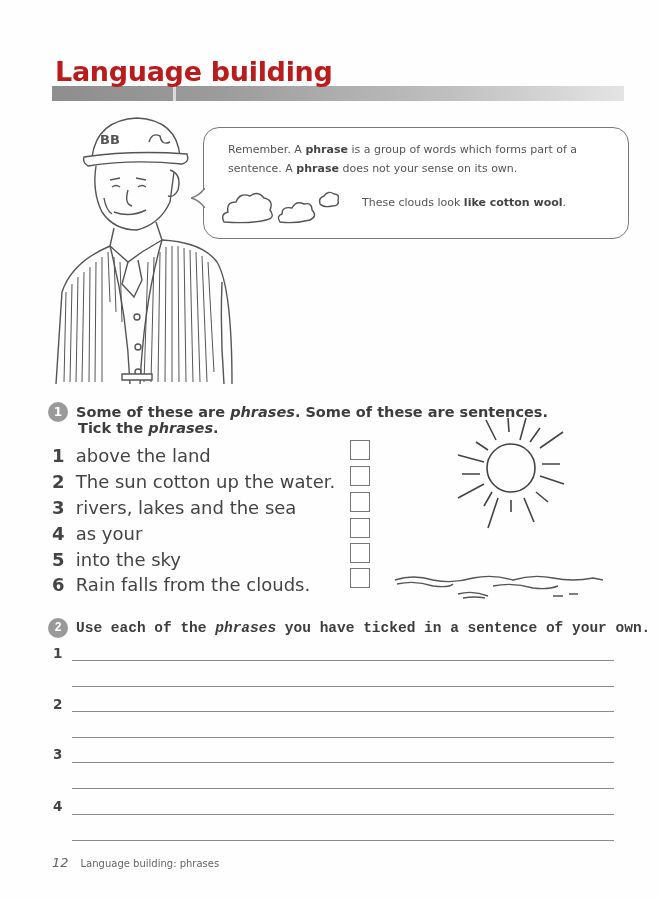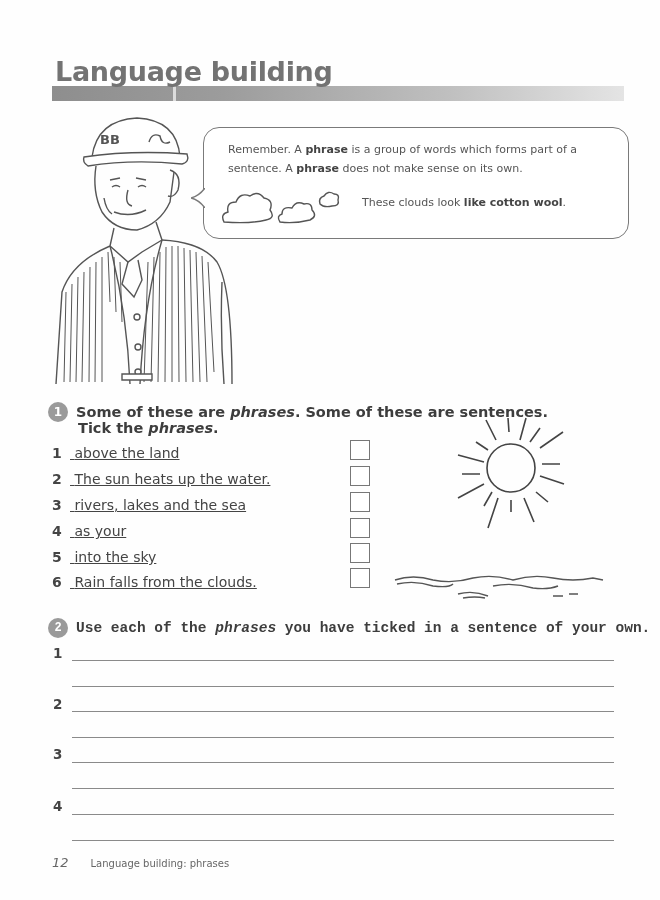--- a/index.html
+++ b/index.html
@@ -1,21 +1,21 @@
 <!DOCTYPE html>
 <html><head>
 <meta charset="utf-8">
 <style>
   html, body { margin:0; padding:0; }
   body { width:660px; height:900px; background:#ffffff; position:relative; overflow:hidden;
          font-family:"DejaVu Sans", "Liberation Sans", sans-serif; color:#3a3a3a; }
   .page { position:absolute; left:0; top:0; width:660px; height:900px; background:#fefefe; }
 
   
-  .title { position:absolute; left:55px; top:56px; font-size:27px; font-weight:bold; color:#737373;
+  .title { position:absolute; left:55px; top:56px; font-size:27px; font-weight:bold; color:#b91c1c;
            letter-spacing:-0.3px; z-index:2; }
   .title-bar { position:absolute; left:52px; top:86px; width:572px; height:15px;
                background:linear-gradient(to right,#8e8e8e 0%,#9c9c9c 30%,#c0c0c0 70%,#e4e4e4 100%); }
   .title-bar-split { position:absolute; left:173px; top:86px; width:3px; height:15px; background:#dcdcdc; }
 
   
   .figure { position:absolute; left:52px; top:112px; width:185px; height:272px; }
 
   
   .bubble { position:absolute; left:203px; top:127px; width:424px; height:110px;
@@ -30,33 +30,33 @@
   
   .ex-head { position:absolute; left:48px; font-size:14.5px; font-weight:bold; color:#3d3d3d; }
   .ex-num { display:inline-block; width:20px; height:20px; border-radius:50%; background:#9a9a9a;
             color:#fff; font-size:12px; line-height:20px; text-align:center; margin-right:8px; vertical-align:1px; }
   .ex1 { top:394px;margin-top:8px; }
   .ex1-line2 { position:absolute; left:78px; top:420px; font-size:14.5px; font-weight:bold; color:#3d3d3d; }
   .ex2 { top:618px;font-family:Liberation Mono, monospace; }
   em.ph { font-style:italic; }
 
   
-  .item { position:absolute; left:52px; height:22px; font-size:14px; color:#444; width:330px;text-decoration:underline; }
+  .item { position:absolute; left:52px; height:22px; font-size:18px; color:#444; width:330px; }
   .item-num { display:inline-block; width:18px; font-weight:bold; }
   .tickbox { position:absolute; left:350px; width:20px; height:20px; border:1.5px solid #777; background:#fff; box-sizing:border-box; }
 
   .sun { position:absolute; left:448px; top:410px; width:130px; height:125px; }
   .water { position:absolute; left:393px; top:570px; width:215px; height:35px; }
 
   
   .wl-num { position:absolute; left:53px; font-size:13.5px; font-weight:bold; color:#444; }
   .wline { position:absolute; left:72px; width:542px; height:0; border-top:1.3px solid #8a8a8a; }
 
   .footer { position:absolute; left:52px; top:855px; font-size:10px; color:#666; }
-  .footer .pg { font-style:italic; font-size:13px; margin-right:22px; }
+  .footer .pg { font-style:italic; font-size:13px; margin-right:12px; }
 </style>
 </head>
 <body>
 
 <div class="page">
 
   <div class="title-bar"></div>
   <div class="title-bar-split"></div>
   <div class="title">Language building</div>
 
@@ -96,40 +96,40 @@
     <circle cx="86" cy="260" r="3" fill="#fff"></circle>
     <path d="M70 262 L100 262 L100 268 L70 268 Z" fill="#fff"></path>
   </svg>
 
   <div class="bubble"></div>
   <svg class="bubble-tail" viewBox="0 0 14 20">
     <path d="M14 0 Q8 8 0 10 Q8 12 14 20" fill="#fff" stroke="#7a7a7a" stroke-width="1.5"></path>
   </svg>
   <div class="bubble-text">
     <div><span>Remember. A </span><b>phrase</b><span> is a group of words which forms part of a</span></div>
-    <div><span>sentence. A </span><b>phrase</b><span> does not make sense on its own.</span></div>
+    <div><span>sentence. A </span><b>phrase</b><span> does not your sense on its own.</span></div>
   </div>
   <svg class="clouds" viewBox="0 0 130 40" fill="none" stroke="#555" stroke-width="1.4">
     <path d="M4 34 Q0 26 8 24 Q6 14 16 14 Q20 4 30 8 Q38 2 44 10 Q54 12 50 22 Q56 30 46 32 Q30 36 4 34 Z"></path>
     <path d="M60 34 Q56 28 62 26 Q62 18 72 20 Q76 12 84 16 Q92 14 92 22 Q98 28 90 32 Q74 36 60 34 Z"></path>
     <path d="M100 16 Q98 10 104 8 Q108 2 114 6 Q120 6 118 12 Q120 18 112 18 Q104 20 100 16 Z"></path>
   </svg>
   <div class="cloud-caption">
     <div><span>These clouds look </span><b>like cotton wool</b><span>.</span></div>
   </div>
 
   <div class="ex-head ex1">
     <span class="ex-num">1</span><span>Some of these are </span><em class="ph">phrases</em><span>. Some of these are sentences.</span>
   </div>
   <div class="ex1-line2">
     <span>Tick the </span><em class="ph">phrases</em><span>.</span>
   </div>
 
   <div class="item" style="top:445px"><span class="item-num">1</span> <span>above the land</span></div>
-  <div class="item" style="top:471px"><span class="item-num">2</span> <span>The sun heats up the water.</span></div>
+  <div class="item" style="top:471px"><span class="item-num">2</span> <span>The sun cotton up the water.</span></div>
   <div class="item" style="top:497px"><span class="item-num">3</span> <span>rivers, lakes and the sea</span></div>
   <div class="item" style="top:523px"><span class="item-num">4</span> <span>as your</span></div>
   <div class="item" style="top:549px"><span class="item-num">5</span> <span>into the sky</span></div>
   <div class="item" style="top:574px"><span class="item-num">6</span> <span>Rain falls from the clouds.</span></div>
 
   <div class="tickbox" style="top:440px"></div>
   <div class="tickbox" style="top:466px"></div>
   <div class="tickbox" style="top:492px"></div>
   <div class="tickbox" style="top:518px"></div>
   <div class="tickbox" style="top:543px"></div>

